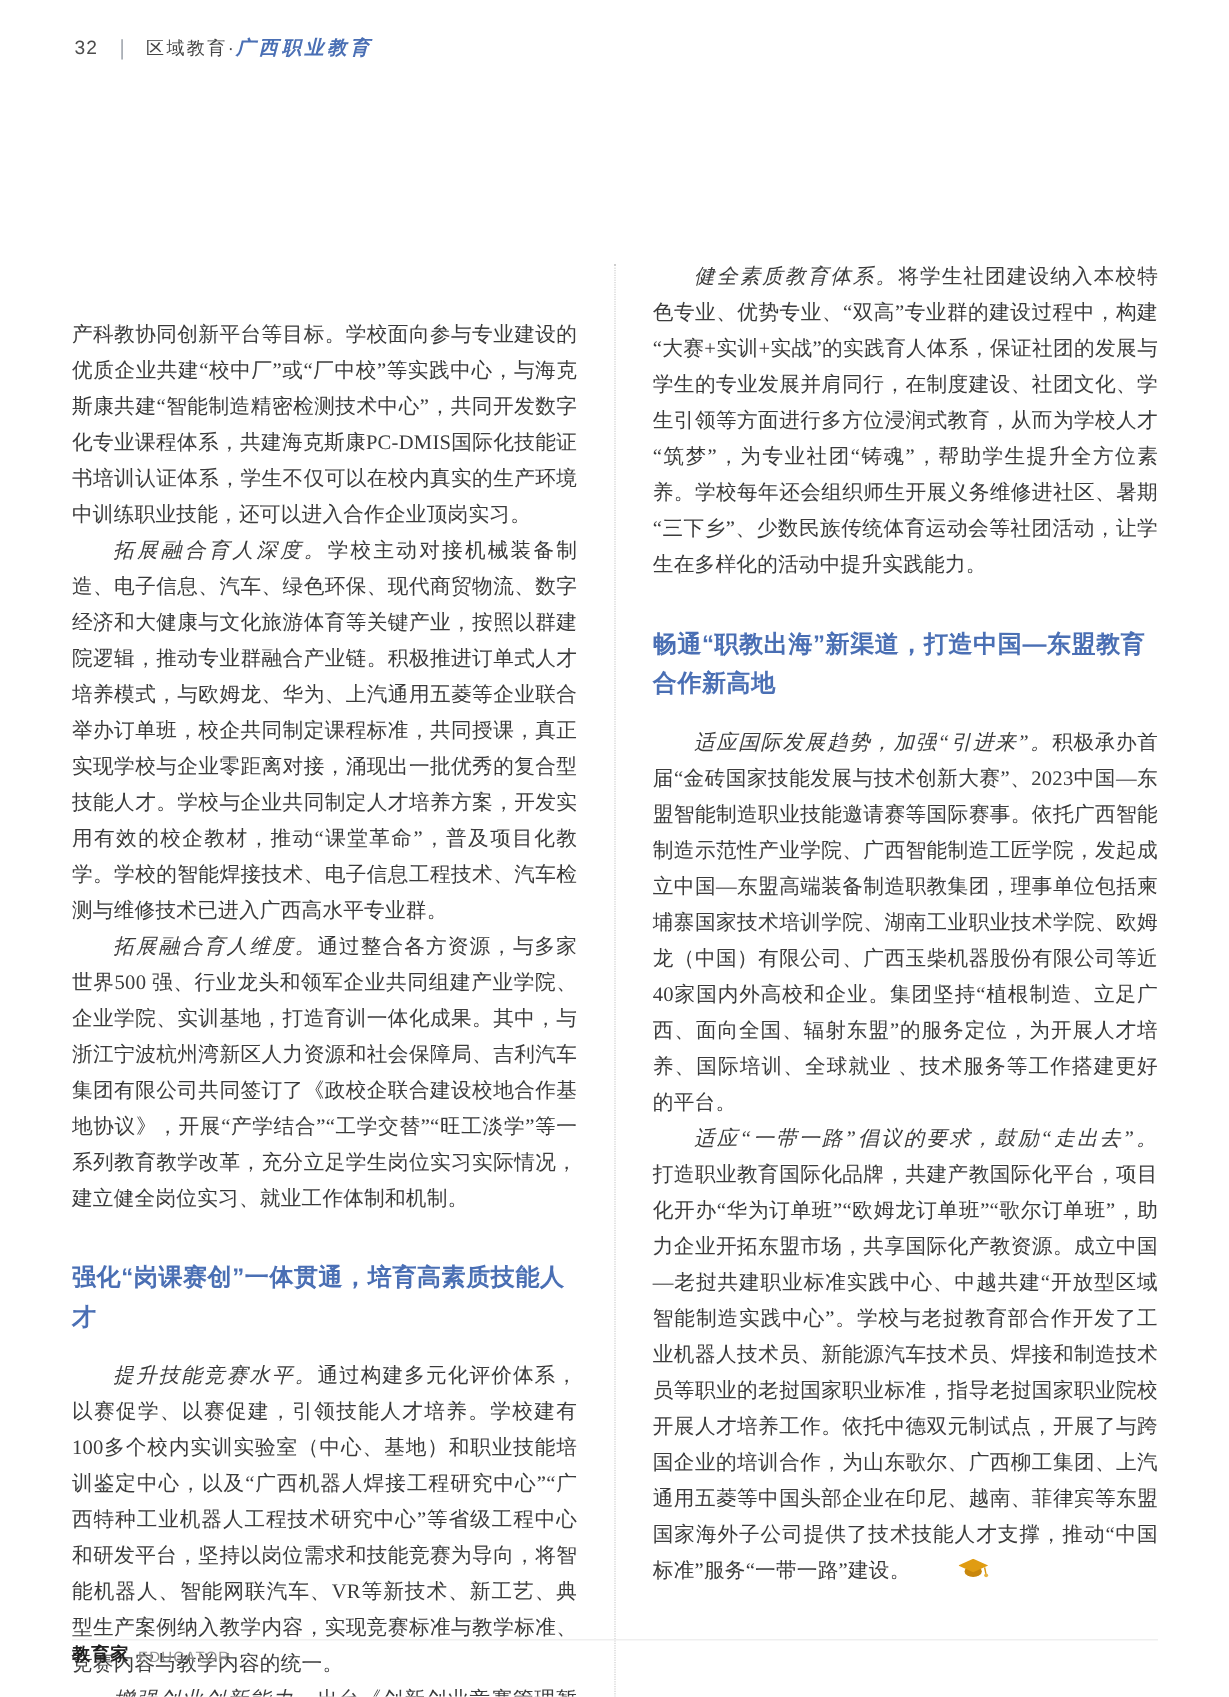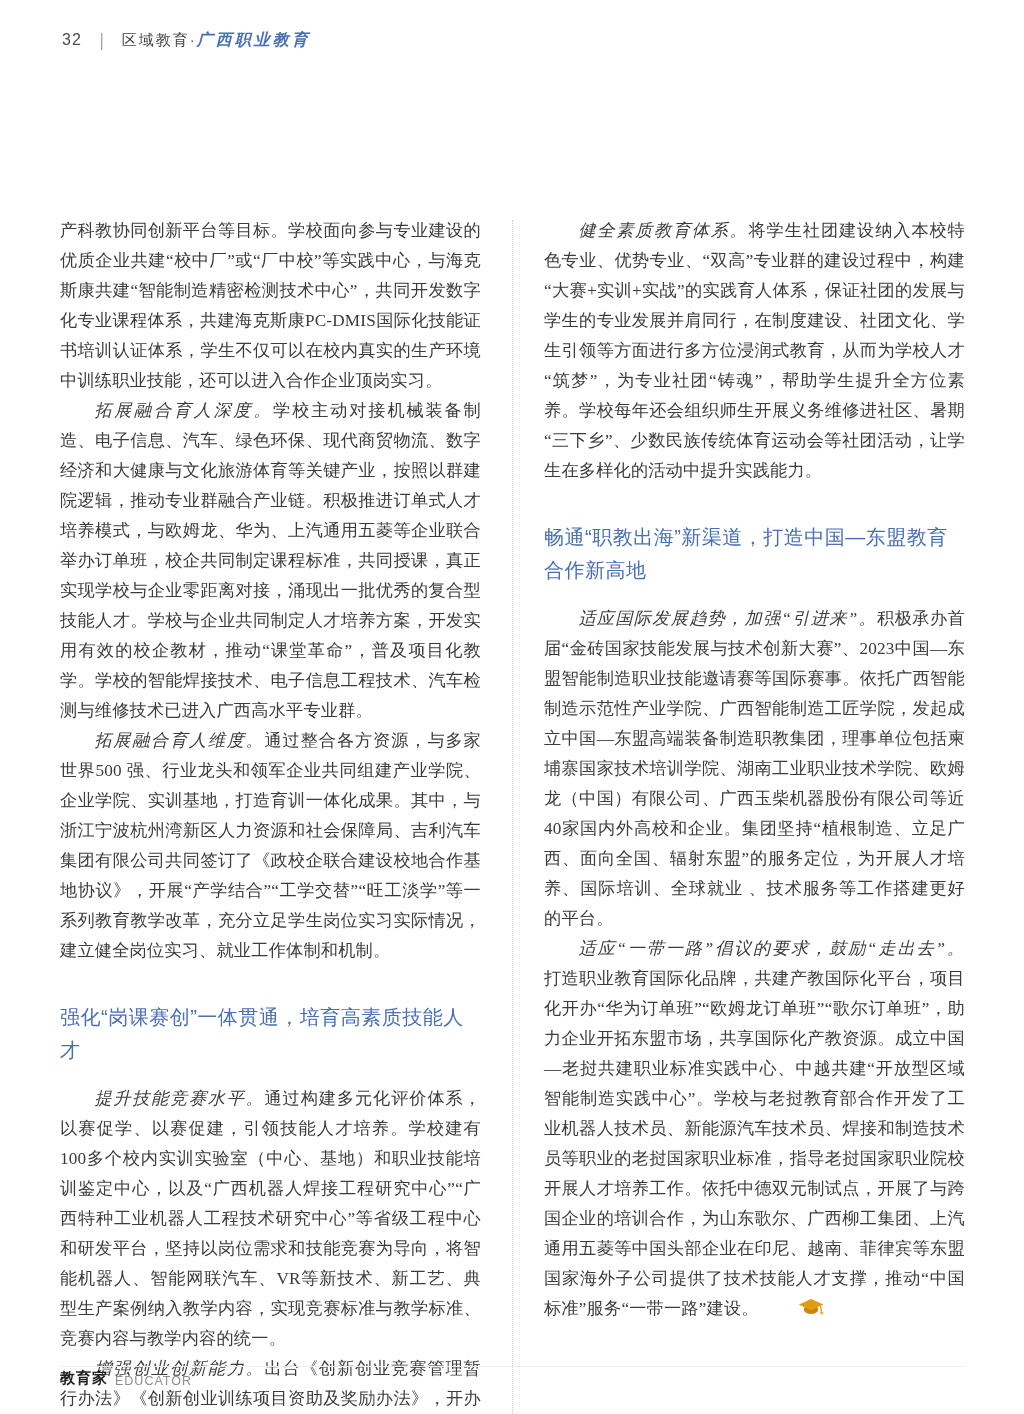--- a/index.html
+++ b/index.html
@@ -32,25 +32,25 @@
   .col-divider{
     width:0;border-left:1px dotted #cdcdcd;
     align-self:stretch;margin:4px 0 10px 0;
   }
   
   .para{
     margin:0;font-size:17.2px;line-height:30px;
     text-align:justify;color:#3b3b3b;text-indent:2em;
     letter-spacing:0.2px;
   }
-  .para.noindent{text-indent:0;}
+  .para.noindent{text-indent:0;margin-top:48px;}
   .lead{font-weight:400;font-style:italic;letter-spacing:1px;}
   .heading{
     font-family:"Liberation Sans","DejaVu Sans",sans-serif;
-    font-size:20px;font-weight:400;color:#4a6fb4;
+    font-size:20px;font-weight:700;color:#4a6fb4;
     line-height:33px;margin:35px 0 17px 0;letter-spacing:0.5px;
   }
   .endcap{
     display:inline-block;vertical-align:-2px;margin-left:6px;
   }
   
   .footer{
     position:absolute;left:60px;right:59px;top:1366px;
     border-top:1px solid #ececec;padding-top:2px;
     font-family:"Liberation Sans","DejaVu Sans",sans-serif;

